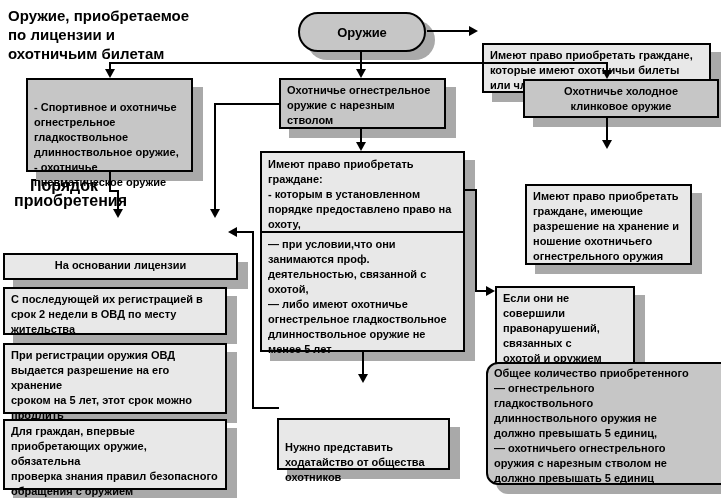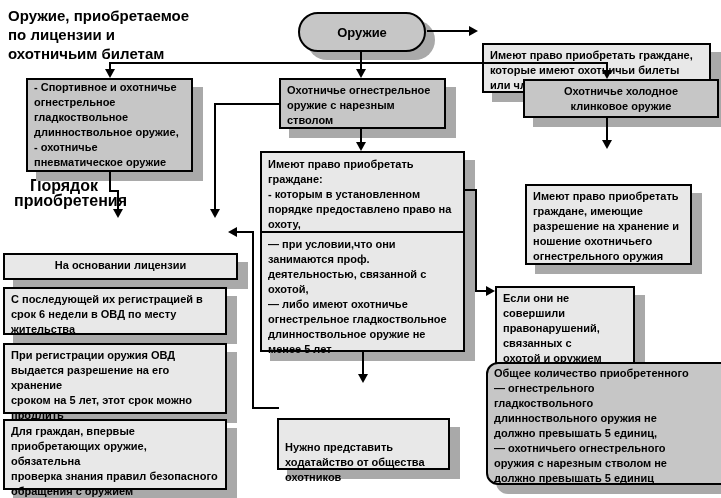--- a/index.html
+++ b/index.html
@@ -54,38 +54,38 @@
 охотничьим билетам</div>
   <div id="poryadok" class="label">Порядок
 приобретения</div>
 
   <div id="oval">Оружие</div>
 
   <div class="box light" style="left:482px;top:8px;width:229px;height:50px;">Имеют право приобретать граждане,
 которые имеют охотничьи билеты
 или членские охотничьи билеты</div>
 
-  <div class="box silver" style="left:26px;top:78px;width:167px;height:94px;padding-top:0;">- Спортивное и охотничье
+  <div class="box silver" style="left:26px;top:78px;width:167px;height:94px;padding-top:20px;">- Спортивное и охотничье
 огнестрельное
 гладкоствольное
 длинноствольное оружие,
 - охотничье
 пневматическое оружие</div>
 
   <div class="box silver" style="left:279px;top:78px;width:167px;height:51px;">Охотничье огнестрельное
 оружие с нарезным
 стволом</div>
 
   <div class="box silver center" style="left:523px;top:79px;width:196px;height:39px;">Охотничье холодное
 клинковое оружие</div>
 
   <div class="box light center" style="left:3px;top:218px;width:235px;height:27px;">На основании лицензии</div>
 
   <div class="box light" style="left:3px;top:252px;width:224px;height:48px;">С последующей их регистрацией в
-срок 6 недели в ОВД по месту
+срок 2 недели в ОВД по месту
 жительства</div>
 
   <div class="box light" style="left:3px;top:308px;width:224px;height:71px;">При регистрации  оружия ОВД
 выдается разрешение на его хранение
 сроком на 5 лет, этот срок можно
 продлить</div>
 
   <div class="box light" style="left:3px;top:384px;width:224px;height:71px;">Для граждан, впервые
 приобретающих оружие, обязательна
 проверка знания правил безопасного

